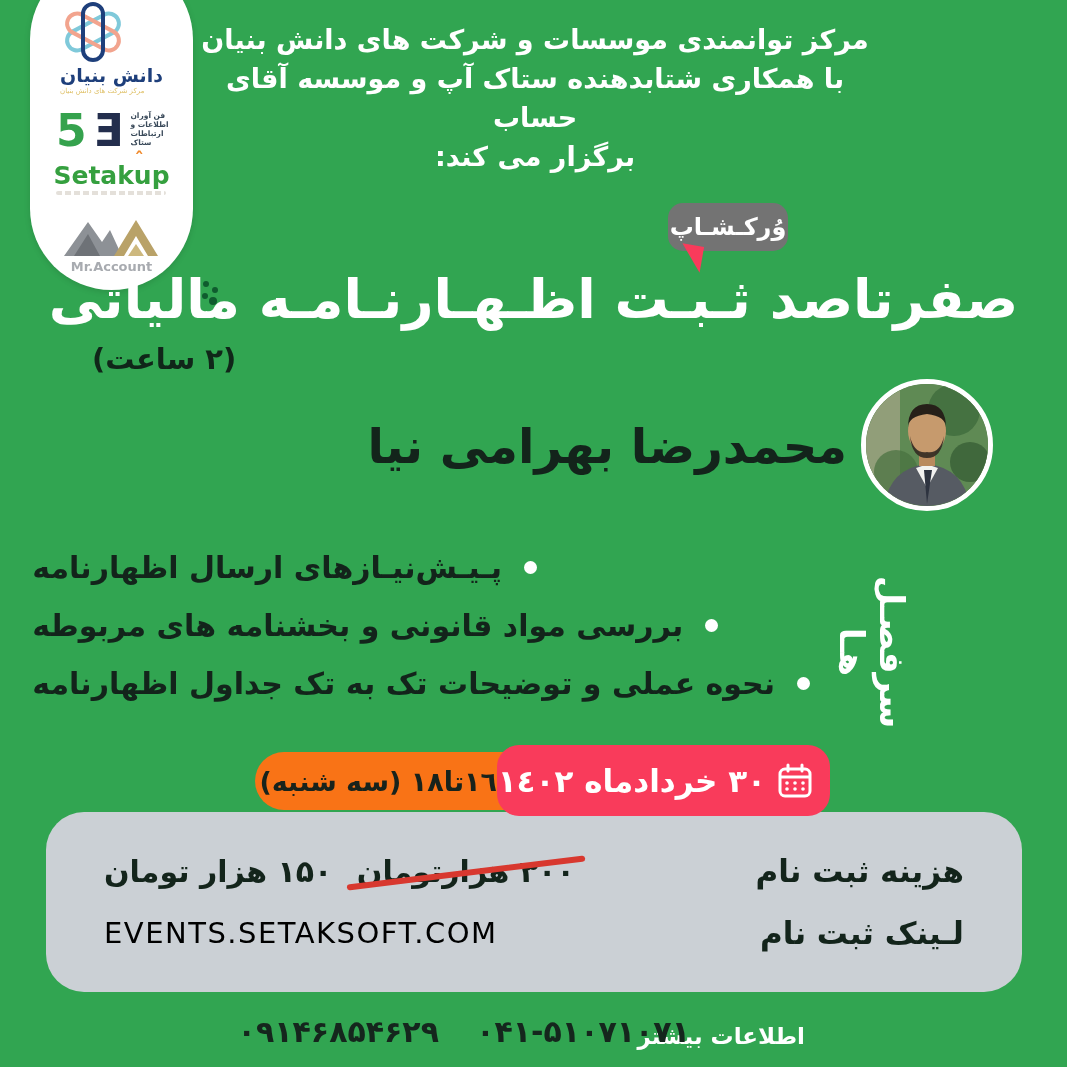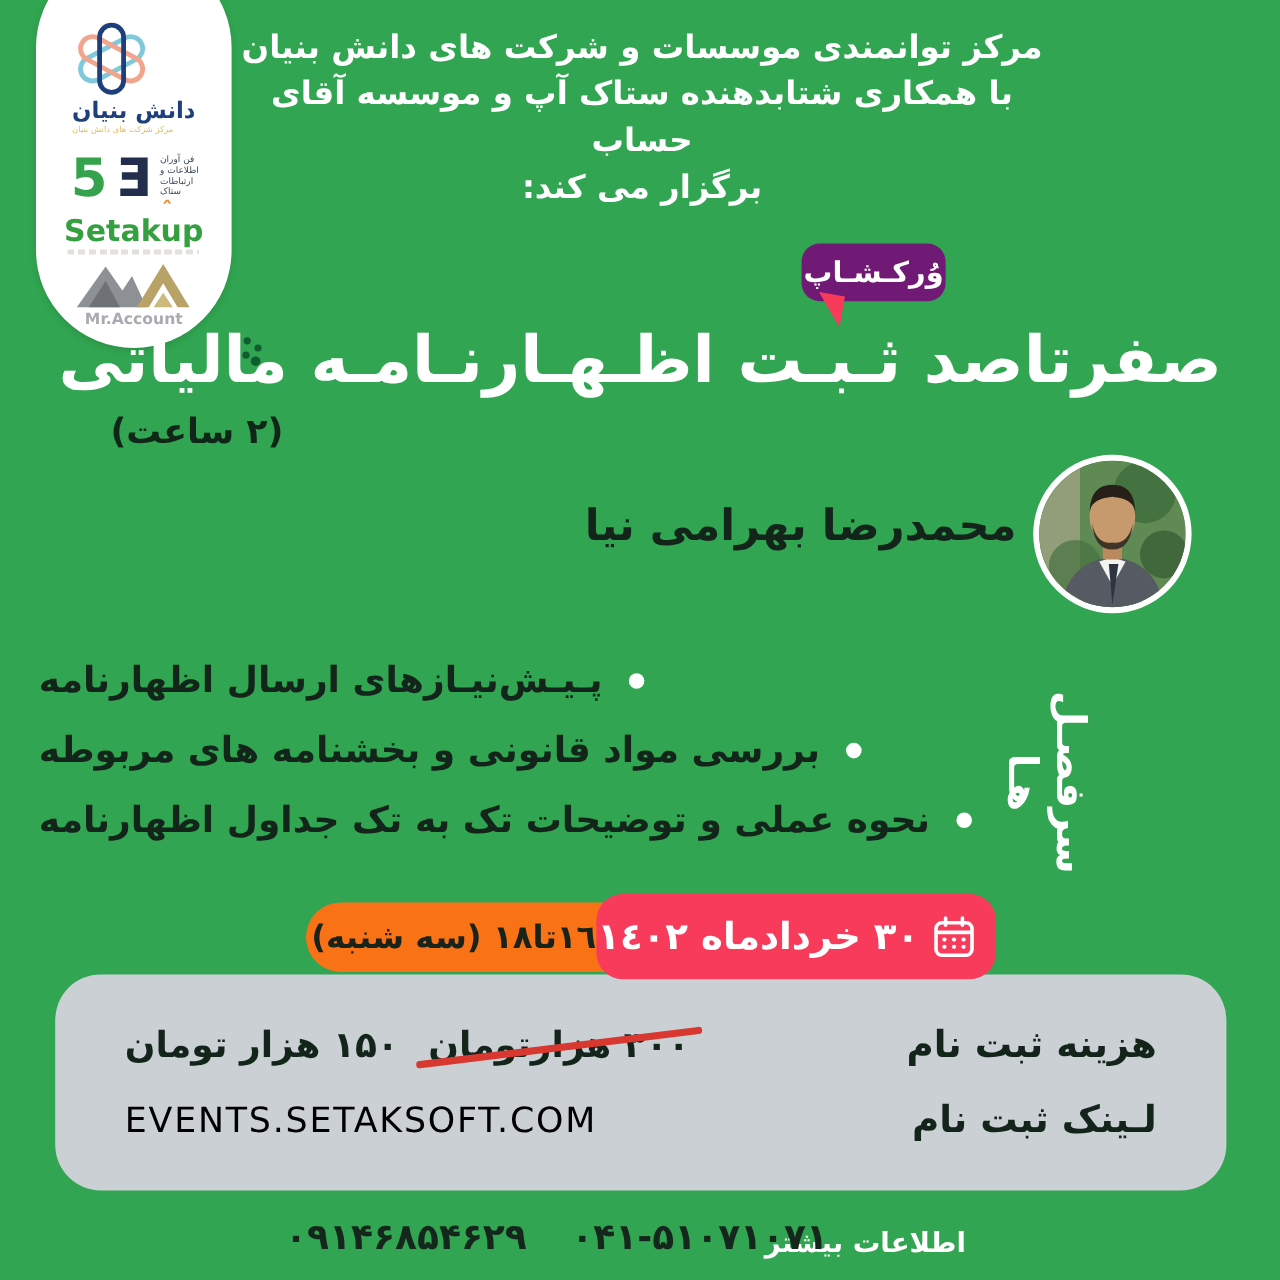--- a/index.html
+++ b/index.html
@@ -15,50 +15,50 @@
   .db-logo{display:flex;flex-direction:column;align-items:flex-start;margin-bottom:10px;}
   .db-icon{position:relative;width:64px;height:64px;margin-bottom:4px;}
   .db-ring{position:absolute;left:21px;top:5px;width:16px;height:52px;border-radius:12px;border:4px solid;}
   .db-ring.r1{border-color:#7fc9da;transform:rotate(62deg);}
   .db-ring.r2{border-color:#f2a48e;transform:rotate(-62deg);}
   .db-ring.r3{border-color:#1e3f7b;transform:rotate(0deg);}
   .db-name{color:#1e3f7b;font-weight:bold;font-size:19px;line-height:20px;}
   .db-tag{color:#d9b44a;font-size:7px;opacity:.85;margin-top:2px;}
   .setak-logo{display:flex;align-items:center;direction:rtl;margin-bottom:8px;}
   .setak-lines{display:flex;flex-direction:column;align-items:flex-end;margin-left:4px;}
-  .setak-lines span{font-size:7.5px;color:#3a4a5a;line-height:9px;font-weight:normal;}
+  .setak-lines span{font-size:7.5px;color:#3a4a5a;line-height:9px;font-weight:bold;}
   .setak-mark{display:flex;align-items:center;direction:ltr;}
   .setak-mark svg{display:block;}
-  .setakup-logo{position:relative;margin-bottom:2px;text-align:left;}
+  .setakup-logo{position:relative;margin-bottom:19px;text-align:left;}
   .setakup-word{font-size:25px;font-weight:bold;color:#35a03f;letter-spacing:0;}
   .setakup-u{position:relative;display:inline-block;}
   .setakup-acc{position:absolute;top:-13px;left:1px;color:#f08a2c;font-size:18px;font-weight:bold;}
   .setakup-tag{height:4px;width:110px;margin:1px auto 0;background:repeating-linear-gradient(90deg,#e4e0da 0 6px,#fff 6px 9px);border-radius:2px;}
   .mra-logo{display:flex;flex-direction:column;align-items:center;}
   .mra-name{color:#a8abb0;font-size:13px;font-weight:bold;margin-top:1px;}
 
   
   .header{position:absolute;left:190px;top:20px;width:690px;text-align:center;color:#fff;
           font-weight:bold;font-size:27px;line-height:39px;}
 
   
-  .badge{position:absolute;left:668px;top:203px;width:120px;height:48px;background:#701a75;
+  .badge{position:absolute;left:668px;top:203px;width:120px;height:48px;background:#737373;
          border-radius:15px;color:#fff;font-size:24px;font-weight:bold;display:flex;
          align-items:center;justify-content:center;z-index:3;}
   .badge::after{content:"";position:absolute;left:12px;bottom:-20px;width:0;height:0;
          border-top:26px solid #F93B5B;border-left:22px solid transparent;
          transform:rotate(10deg);}
 
   
   .title{position:absolute;left:0;right:0;top:268px;text-align:center;color:#fff;
          font-size:54px;font-weight:bold;white-space:nowrap;}
   .duration{position:absolute;left:92px;top:342px;color:#102619;font-size:29px;font-weight:bold;}
 
   
-  .speaker-name{position:absolute;right:220px;top:418px;color:#13241b;font-size:36px;font-weight:bold;}
+  .speaker-name{position:absolute;right:220px;top:418px;color:#13241b;font-size:48px;font-weight:bold;}
   .avatar{position:absolute;left:861px;top:379px;width:122px;height:122px;border-radius:50%;
           border:5px solid #fff;overflow:hidden;background:#5d8452;}
   .avatar svg{display:block;}
 
   
   .topics{position:absolute;right:257px;top:538px;}
   .topic-row{display:flex;align-items:center;height:58px;color:#13241b;
              font-size:30px;font-weight:bold;justify-content:flex-end;direction:rtl;}
   .bullet{width:13px;height:13px;border-radius:50%;background:#fff;margin-left:22px;flex:none;}
   .topics-label{position:absolute;left:782px;top:612px;width:180px;text-align:center;

